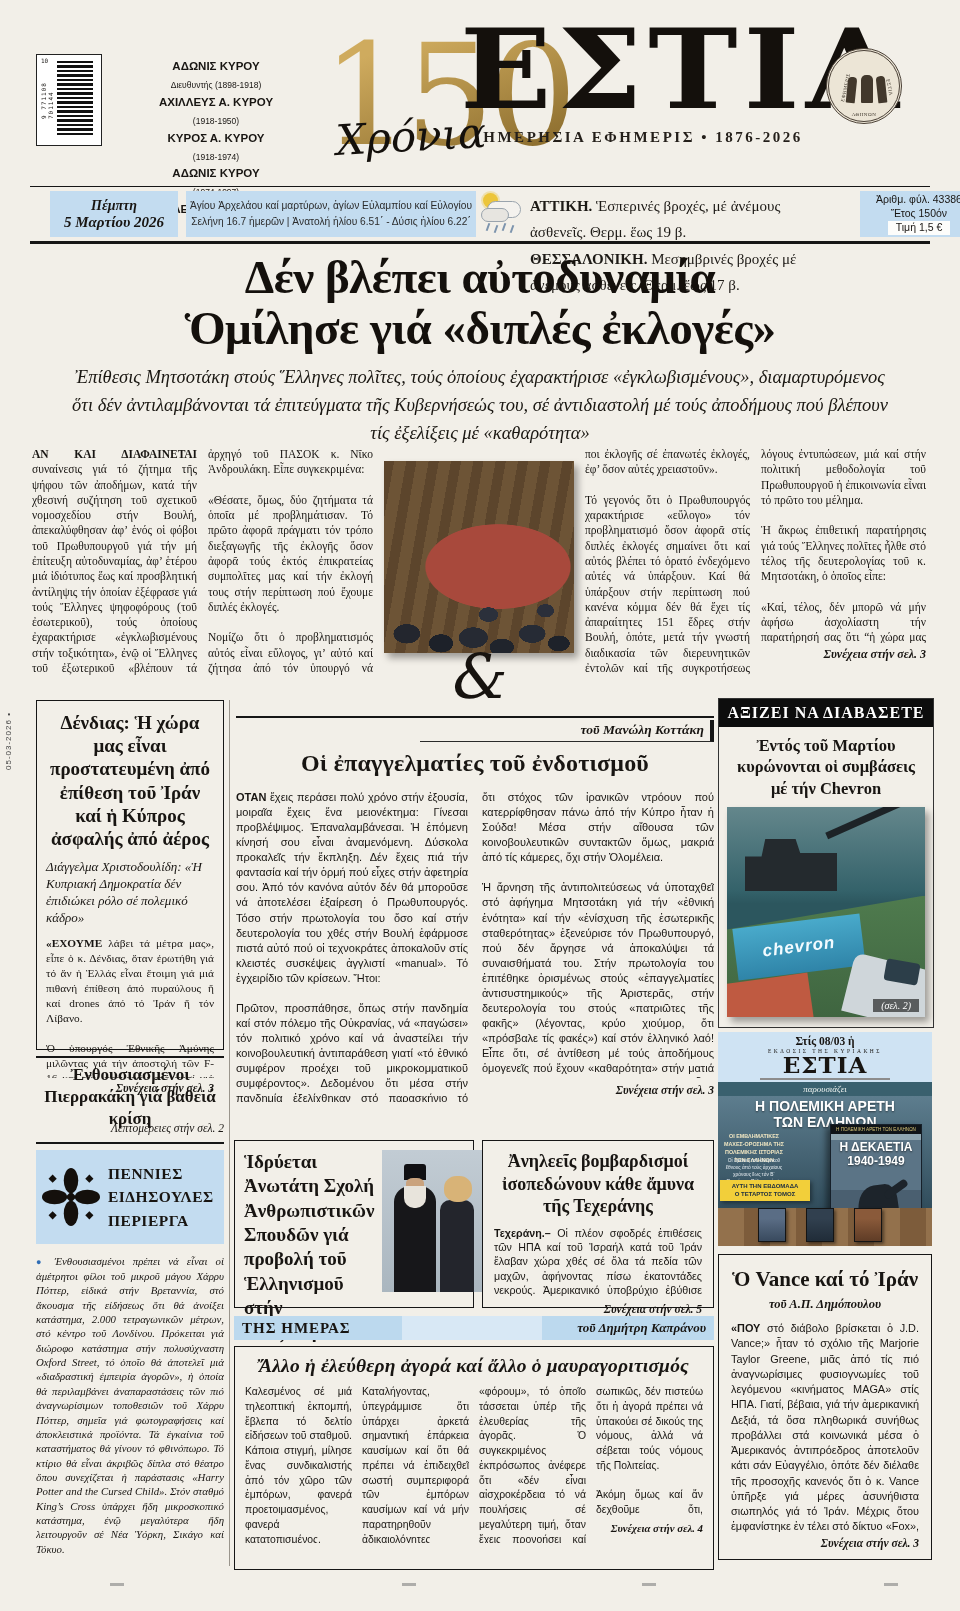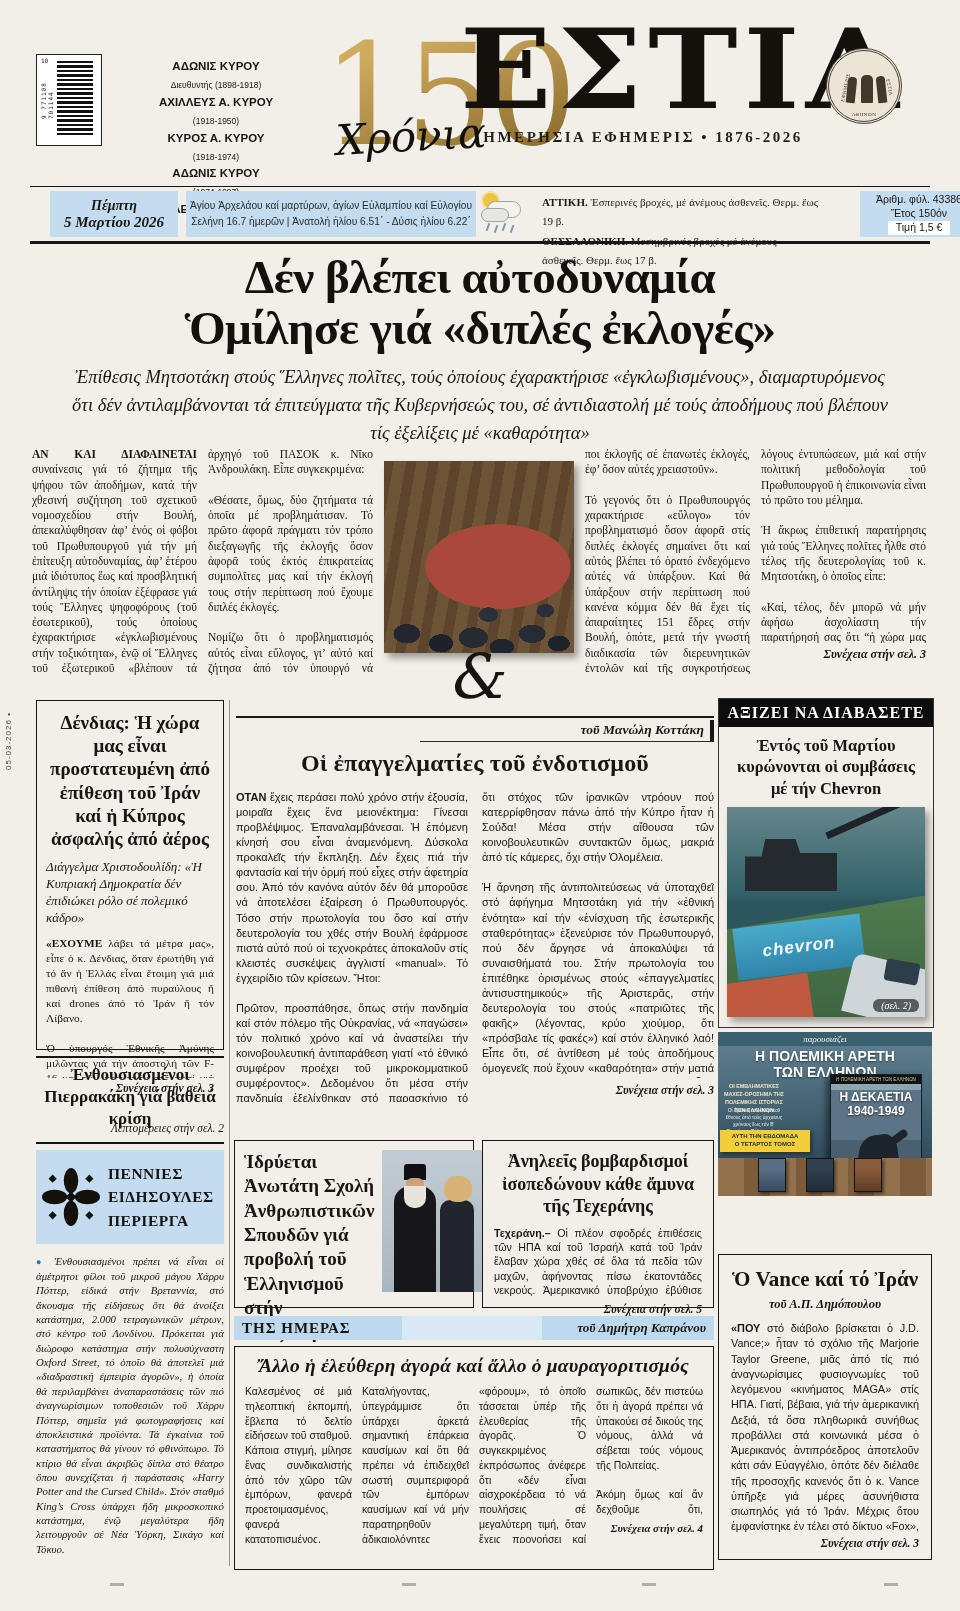--- a/index.html
+++ b/index.html
@@ -43,21 +43,21 @@
   .datebox{left:50px;top:191px;width:128px;height:46px;display:flex;flex-direction:column;justify-content:center;text-align:center;font-weight:bold;font-style:italic;}
   .datebox .d1{font-size:14px;}
   .datebox .d2{font-size:15px;}
   .saintsbox{left:186px;top:191px;width:290px;height:46px;display:flex;align-items:center;justify-content:center;text-align:center;
       font-family:"Liberation Sans","DejaVu Sans",sans-serif;font-size:10.2px;line-height:1.55;color:#2c2c2c;}
   .wicon{left:479px;top:192px;width:46px;height:44px;}
   .wicon .sun{position:absolute;left:4px;top:1px;width:15px;height:15px;border-radius:50%;background:#ecc53b;box-shadow:0 0 0 2px rgba(236,197,59,.35);}
   .wicon .cl1{position:absolute;left:8px;top:9px;width:32px;height:15px;border-radius:10px;background:#f4f2ee;border:1px solid #9aa4ad;}
   .wicon .cl2{position:absolute;left:2px;top:16px;width:26px;height:12px;border-radius:8px;background:#e7e5e0;border:1px solid #9aa4ad;}
   .wicon .rain{position:absolute;width:2px;height:8px;background:#7d94ad;transform:rotate(20deg);}
-  .weathertxt{left:530px;top:193px;width:278px;font-size:11px;line-height:1.75;color:#1d1a16;margin-left:12px;}
+  .weathertxt{left:530px;top:193px;width:278px;font-size:15px;line-height:1.75;color:#1d1a16;}
   .issuebox{left:812px;top:191px;width:118px;height:46px;display:flex;flex-direction:column;justify-content:center;align-items:center;
       font-family:"Liberation Sans","DejaVu Sans",sans-serif;font-size:10.5px;line-height:1.3;margin-left:48px;}
   .issuebox .price{background:#fdfdfb;padding:0 8px;margin-top:1px;}
 
   
   .hl{left:0;width:960px;text-align:center;font-weight:bold;letter-spacing:-.5px;color:#14100c;}
   .hl1{top:250px;font-size:47px;}
   .hl2{top:301px;font-size:47px;}
   .subhl{left:66px;top:364px;width:828px;text-align:center;font-style:italic;font-size:18.5px;line-height:1.5;color:#1a1712;}
 
@@ -118,21 +118,21 @@
       clip-path:polygon(0 100%,0 40%,18% 40%,22% 10%,55% 10%,60% 34%,100% 34%,100% 100%);}
   .chevphoto .crane{position:absolute;left:96px;top:8px;width:86px;height:7px;background:#1d2327;transform:rotate(-24deg);}
   .chevphoto .deck{position:absolute;left:0;bottom:0;width:100%;height:58%;background:linear-gradient(180deg,#4f7b4e,#3f6540);
       clip-path:polygon(0 28%,100% 0,100% 100%,0 100%);}
   .chevphoto .sign{position:absolute;left:8px;bottom:44px;width:128px;height:52px;background:linear-gradient(180deg,#49aacb,#2f84a8);
       transform:rotate(-7deg);display:flex;align-items:center;justify-content:center;color:#f3fbff;
       font-style:italic;font-weight:bold;font-size:17px;letter-spacing:1px;font-family:"Liberation Sans","DejaVu Sans",sans-serif;}
   .chevphoto .redpanel{position:absolute;left:-12px;bottom:-8px;width:96px;height:46px;background:#bf5a41;transform:rotate(-8deg);}
   .chevphoto .boat{position:absolute;right:-18px;bottom:-6px;width:96px;height:60px;background:#cfd6da;transform:rotate(14deg);border-radius:10px 0 0 0;}
   .chevphoto .glass{position:absolute;right:6px;bottom:34px;width:34px;height:22px;background:#2c3e49;border-radius:4px;transform:rotate(10deg);}
-  .chevphoto .cap{position:absolute;right:6px;bottom:5px;color:#fff;font-size:10px;font-style:italic;background:rgba(10,10,10,.6);border-radius:6px;padding:1px 8px;}
+  .chevphoto .cap{position:absolute;right:6px;bottom:5px;color:#fff;font-size:10px;font-style:italic;background:rgba(10,10,10,.6);border-radius:0;padding:1px 8px;}
 
   .promo{left:718px;top:1032px;width:214px;height:212px;}
   .promo .head{background:#cfe3f3;text-align:center;padding:3px 0 2px;}
   .promo .h1{font-weight:bold;font-size:11.5px;}
   .promo .h2{font-size:5.5px;letter-spacing:2.5px;margin-top:1px;}
   .promo .h3{font-weight:bold;font-size:23px;line-height:.95;font-family:"DejaVu Serif",serif;letter-spacing:1px;}
   .promo .h4{height:2px;width:130px;margin:2px auto 0;background:#8c8c8c;}
   .promo .pres{height:14px;line-height:14px;background:#39606e;color:#eef3f0;font-style:italic;font-size:9px;text-align:center;}
   .promo .main{position:relative;height:112px;background:linear-gradient(180deg,#5d7d8e,#314d5c);color:#fff;overflow:hidden;}
   .promo .big{position:absolute;left:0;top:3px;width:100%;text-align:center;font-weight:bold;font-size:14px;line-height:1.12;
@@ -357,20 +357,26 @@
       <div class="deck"></div>
       <div class="redpanel"></div>
       <div class="sign">chevron</div>
       <div class="boat"></div>
       <div class="glass"></div>
       <div class="cap">(σελ. 2)</div>
     </div>
   </div>
 
   <div class="abs promo">
+    <div class="head">
+      <div class="h1">Στίς 08/03 ἡ</div>
+      <div class="h2">ΕΚΔΟΣΙΣ ΤΗΣ ΚΥΡΙΑΚΗΣ</div>
+      <div class="h3">ΕΣΤΙΑ</div>
+      <div class="h4"></div>
+    </div>
     <div class="pres">παρουσιάζει</div>
     <div class="main">
       <div class="big prelined">Η ΠΟΛΕΜΙΚΗ ΑΡΕΤΗ
 ΤΩΝ ΕΛΛΗΝΩΝ</div>
       <div class="lefttxt">ΟΙ ΕΜΒΛΗΜΑΤΙΚΕΣ ΜΑΧΕΣ-ΟΡΟΣΗΜΑ ΤΗΣ ΠΟΛΕΜΙΚΗΣ ΙΣΤΟΡΙΑΣ ΤΩΝ ΕΛΛΗΝΩΝ</div>
       <div class="lefttxt2">Οἱ ἀγῶνες τοῦ ἑλληνικοῦ ἔθνους ἀπό τούς ἀρχαίους χρόνους ἕως τόν Β΄ Παγκόσμιο Πόλεμο σέ μία ξεχωριστή συλλογή</div>
       <div class="book">
         <div class="bband">Η ΠΟΛΕΜΙΚΗ ΑΡΕΤΗ ΤΩΝ ΕΛΛΗΝΩΝ</div>
         <div class="btitle">Η ΔΕΚΑΕΤΙΑ</div>
         <div class="btitle" style="margin-top:1px;">1940-1949</div>

